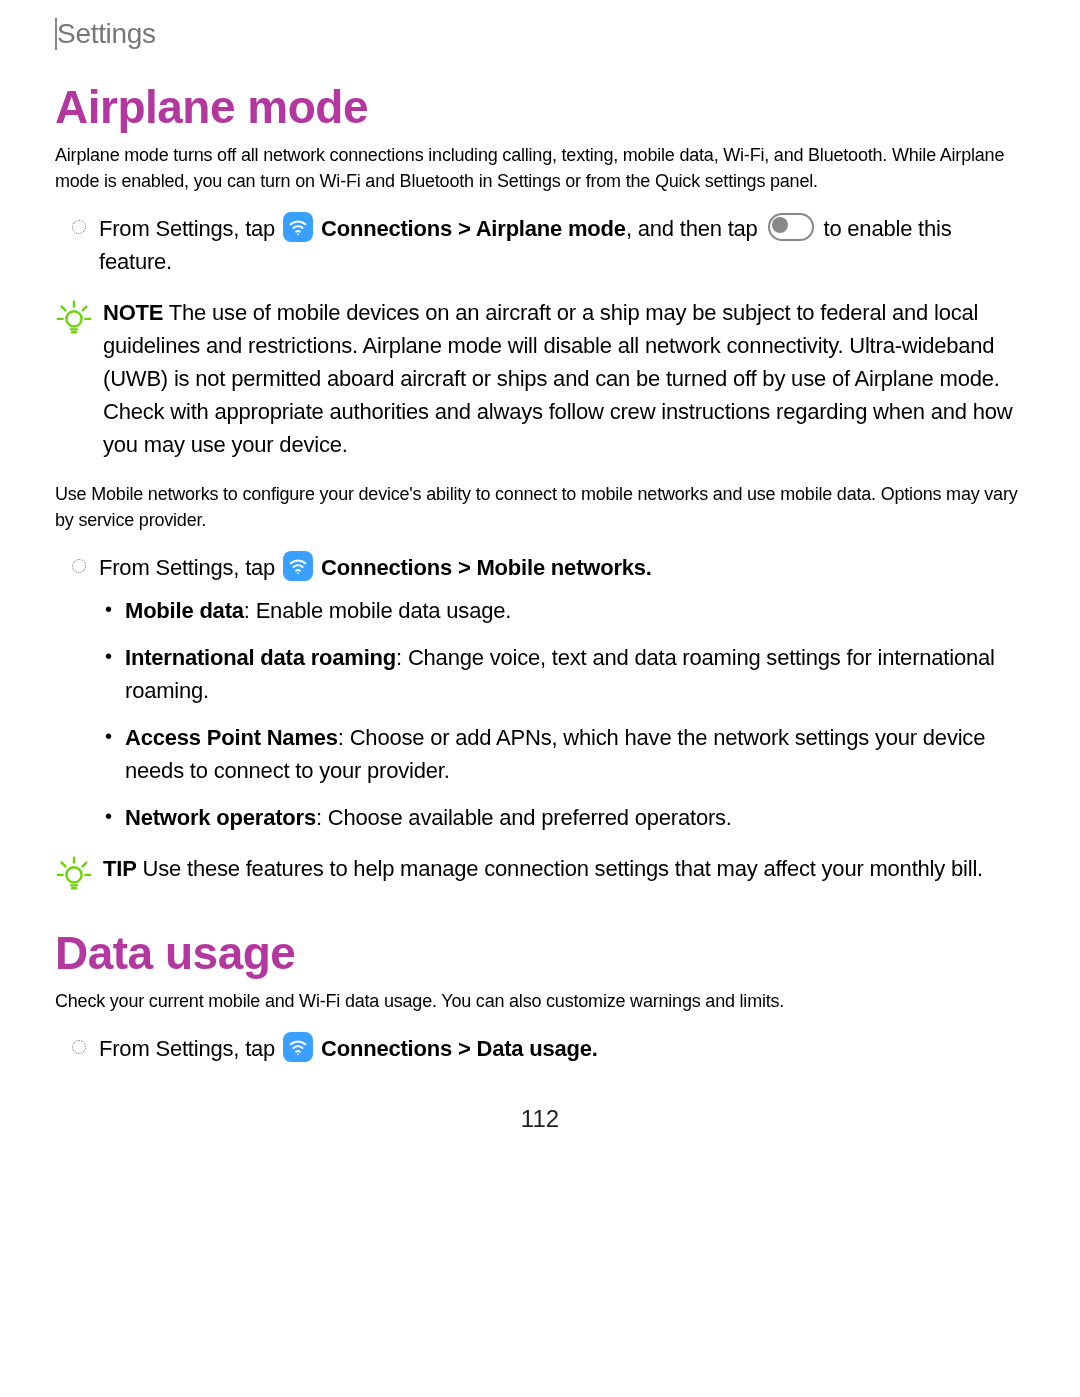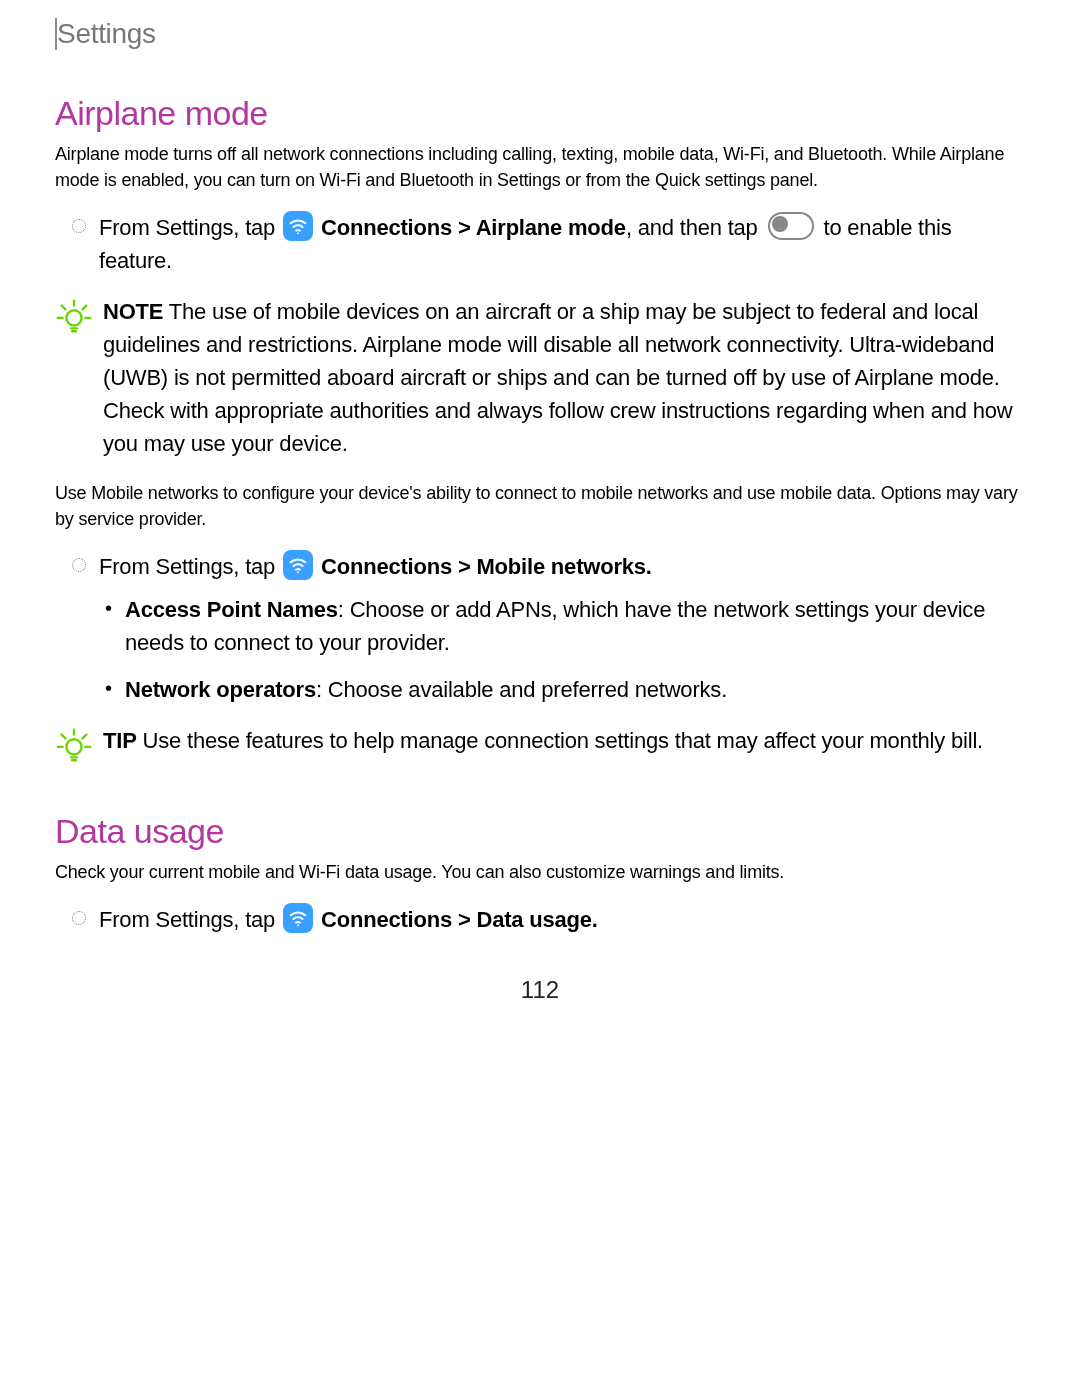--- a/index.html
+++ b/index.html
@@ -17,24 +17,24 @@
     border-left: 2px solid #888;
     margin-bottom: 30px;
   }
   .header-title {
     font-size: 28px;
     color: #777;
     font-weight: 400;
     letter-spacing: -0.3px;
   }
   h2 {
-    font-size: 34px;
+    font-size: 46px;
     color: #b3379f;
-    font-weight: 400;
-    margin: 44px 0 8px 0;
+    font-weight: 700;
+    margin: 30px 0 8px 0;
     letter-spacing: -0.5px;
   }
   p {
     font-size: 18px;
     line-height: 1.45;
     margin: 8px 0 18px 0;
     letter-spacing: -0.2px;
   }
   .step-list {
     list-style: none;
@@ -197,22 +197,24 @@
         <svg width="22" height="22" viewBox="0 0 24 24" fill="none" stroke="#fff" stroke-width="2.2" stroke-linecap="round">
           <path d="M4 9 a12 12 0 0 1 16 0"></path>
           <path d="M7 13 a8 8 0 0 1 10 0"></path>
           <path d="M10 17 a4 4 0 0 1 4 0"></path>
           <circle cx="12" cy="20" r="1" fill="#fff" stroke="none"></circle>
         </svg>
       </span>
       <span class="bold"><span>Connections</span><span> &gt; Mobile networks.</span></span>
 
       <ul class="sub-list">
+        <li class="sub-item"><span class="bold">Mobile data</span><span>: Enable mobile data usage.</span></li>
+        <li class="sub-item"><span class="bold">International data roaming</span><span>: Change voice, text and data roaming settings for international roaming.</span></li>
         <li class="sub-item"><span class="bold">Access Point Names</span><span>: Choose or add APNs, which have the network settings your device needs to connect to your provider.</span></li>
-        <li class="sub-item"><span class="bold">Network operators</span><span>: Choose available and preferred networks.</span></li>
+        <li class="sub-item"><span class="bold">Network operators</span><span>: Choose available and preferred operators.</span></li>
       </ul>
     </li>
   </ul>
 
   <div class="note-block">
     <div class="note-icon">
       <svg width="38" height="38" viewBox="0 0 40 40" fill="none" stroke="#6ad400" stroke-width="2.5" stroke-linecap="round">
         <circle cx="20" cy="22" r="8"></circle>
         <line x1="20" y1="4" x2="20" y2="9"></line>
         <line x1="7" y1="9" x2="11" y2="13"></line>

